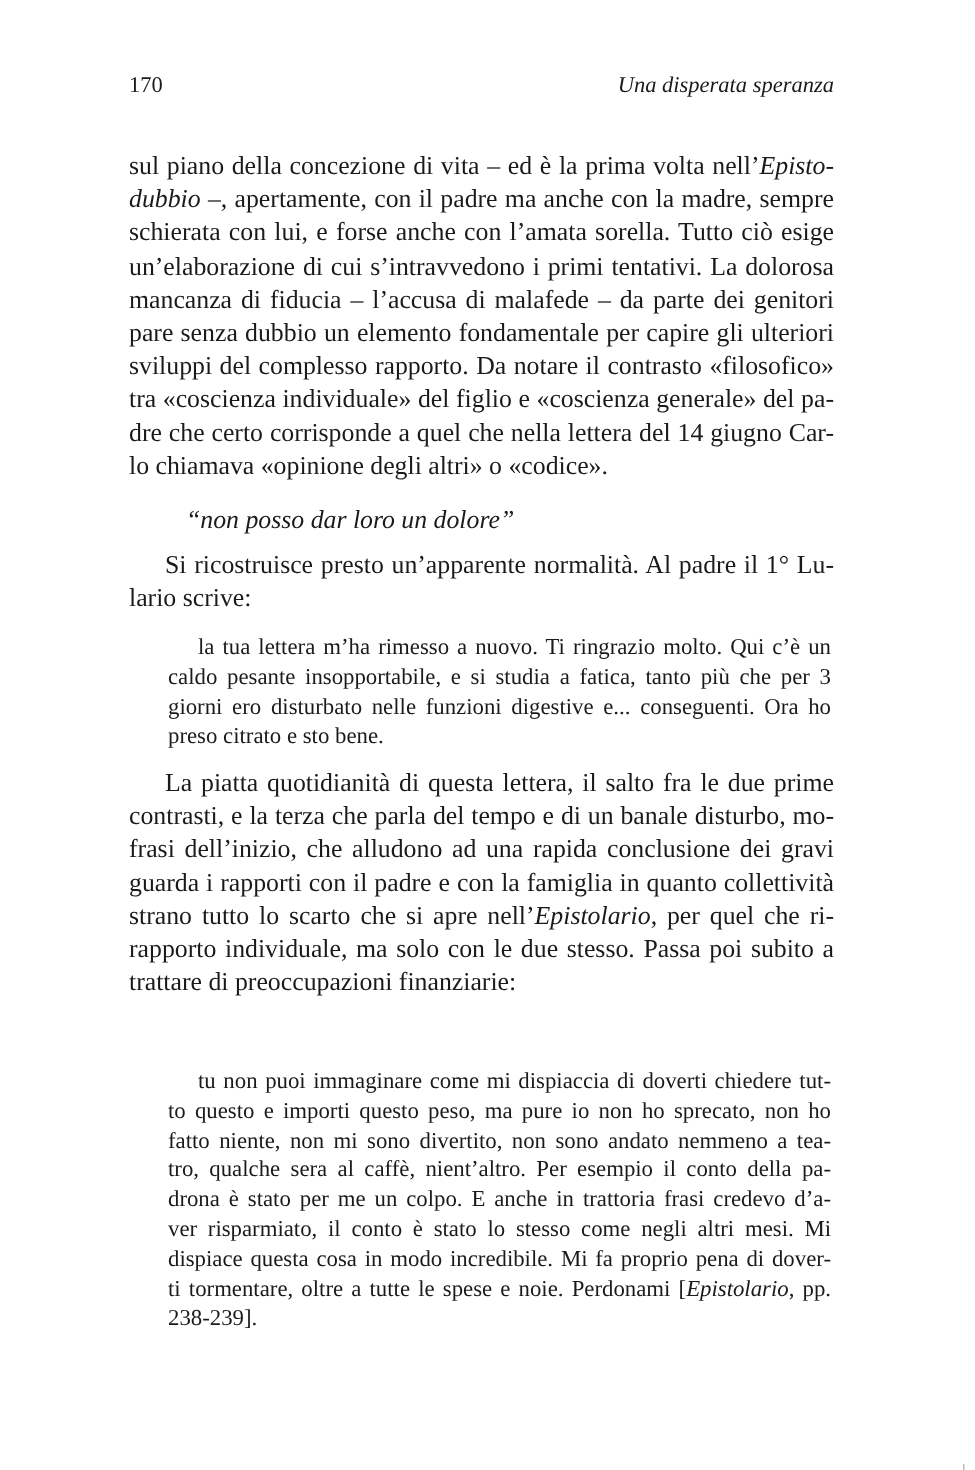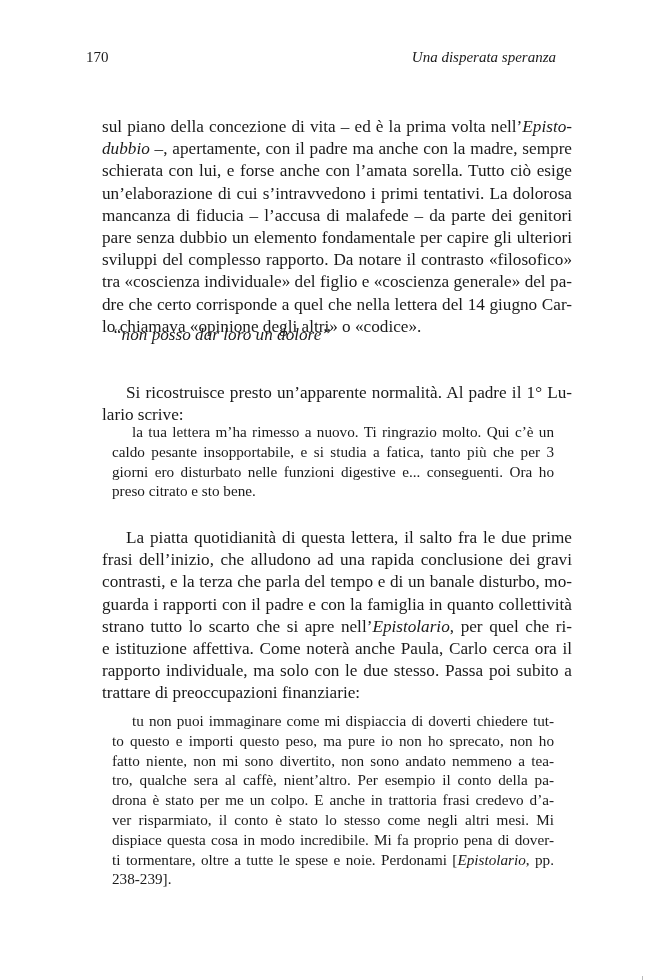--- a/index.html
+++ b/index.html
@@ -41,32 +41,32 @@
       top: 0;
       font-style: italic;
     }
     .body-text {
       position: absolute;
       left: 0;
       width: 470px;
       font-size: 17.2px;
       line-height: 22.2px;
       text-align: justify;
-      margin: 16px;
+      margin: 0;
       hyphens: manual;
     }
     .p1 { top: 100px; }
     .section-heading {
       position: absolute;
       top: 324px;
       left: 26px;
       font-size: 17.2px;
       line-height: 22px;
       font-style: italic;
-      margin: 0;
+      margin: 12px;
     }
     .p2 { top: 366px; }
     .blockquote {
       position: absolute;
       left: 26px;
       width: 442px;
       font-size: 15.2px;
       line-height: 19.8px;
       text-align: justify;
       text-indent: 20px;
@@ -119,25 +119,24 @@
 
   <p class="blockquote q1" style="text-indent: 0px;">
       <span class="line" style="padding-left: 20px;">la tua lettera m’ha rimesso a nuovo. Ti ringrazio molto. Qui c’è un</span>
       <span class="line">caldo pesante insopportabile, e si studia a fatica, tanto più che per 3</span>
       <span class="line">giorni ero disturbato nelle funzioni digestive e... conseguenti. Ora ho</span>
       <span class="line last">preso citrato e sto bene.</span>
     </p>
 
   <p class="body-text p3" style="text-indent: 0px;">
       <span class="line" style="padding-left: 24px;">La piatta quotidianità di questa lettera, il salto fra le due prime</span>
+      <span class="line">contrasti, e la terza che parla del tempo e di un banale disturbo, mo-</span>
       <span class="line">frasi dell’inizio, che alludono ad una rapida conclusione dei gravi</span>
-      <span class="line">contrasti, e la terza che parla del tempo e di un banale disturbo, mo-</span>
       <span class="line">guarda i rapporti con il padre e con la famiglia in quanto collettività</span>
       <span class="line">strano tutto lo scarto che si apre nell’<em>Epistolario</em>, per quel che ri-</span>
-      <span class="line">e istituzione affettiva. Come noterà anche Paula, Carlo cerca ora il</span>
       <span class="line">rapporto individuale, ma solo con le due stesso. Passa poi subito a</span>
       <span class="line last">trattare di preoccupazioni finanziarie:</span>
     </p>
 
   <p class="blockquote q2" style="text-indent: 0px;">
       <span class="line" style="padding-left: 20px;">tu non puoi immaginare come mi dispiaccia di doverti chiedere tut-</span>
       <span class="line">to questo e importi questo peso, ma pure io non ho sprecato, non ho</span>
       <span class="line">fatto niente, non mi sono divertito, non sono andato nemmeno a tea-</span>
       <span class="line">tro, qualche sera al caffè, nient’altro. Per esempio il conto della pa-</span>
       <span class="line">drona è stato per me un colpo. E anche in trattoria frasi credevo d’a-</span>

